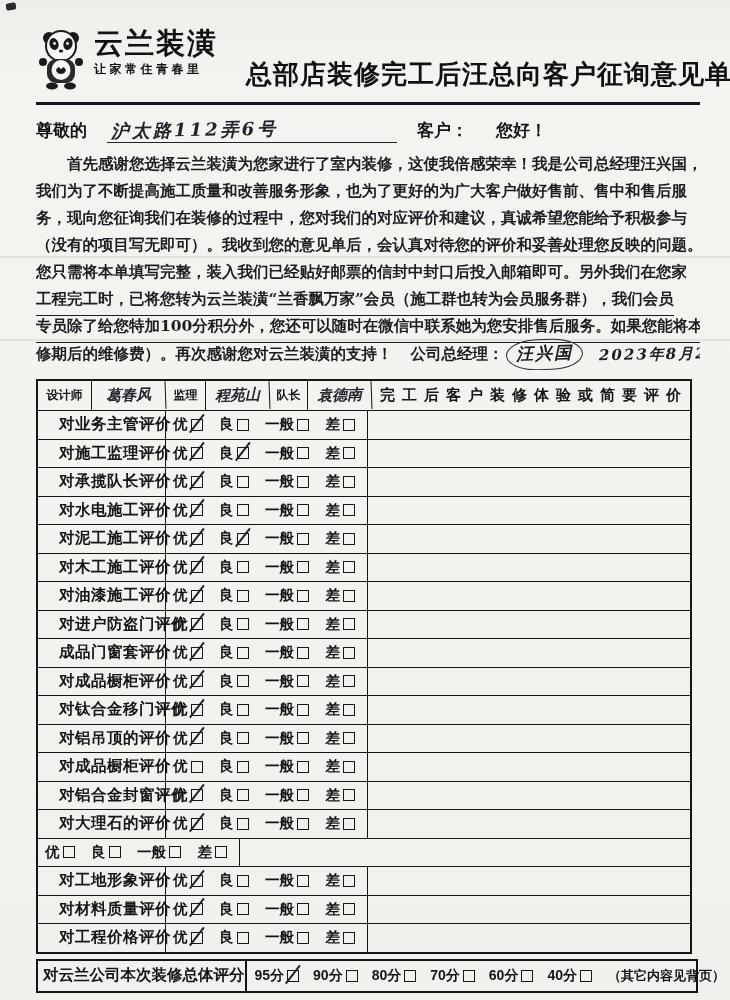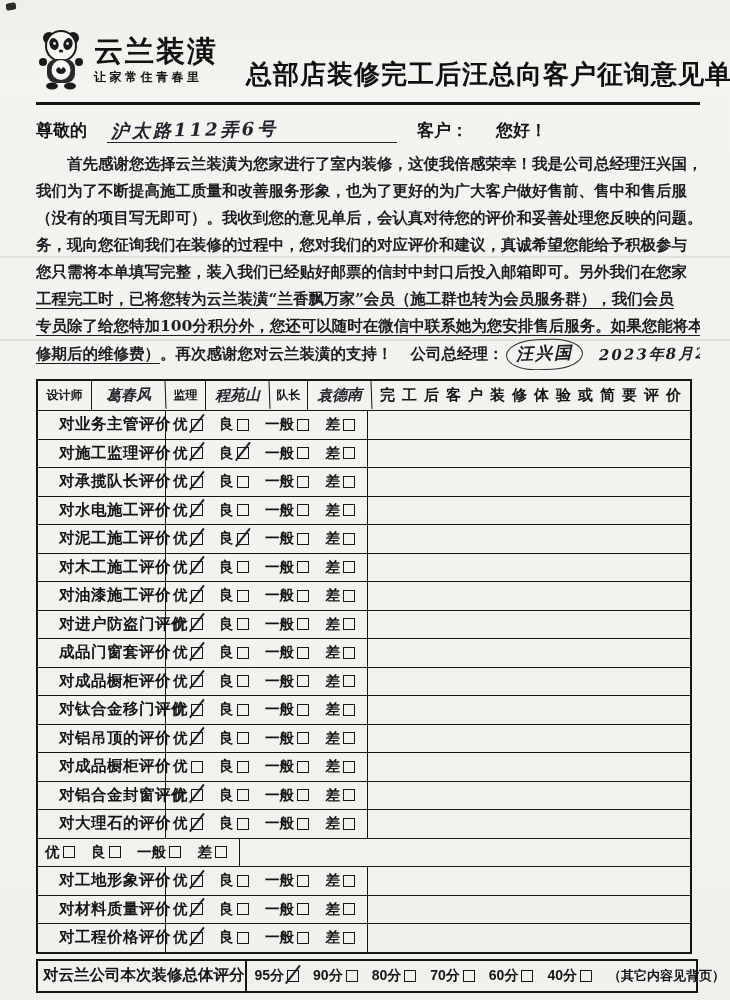--- a/index.html
+++ b/index.html
@@ -10,37 +10,37 @@
     box-sizing:border-box;
     padding:22px 30px 0 36px;
     font-family:"Liberation Sans",sans-serif;
     color:#151518;
     overflow:hidden;
   }
   .scan-smudge{position:absolute;left:0;width:100%;height:2px;background:#dcdbd6;opacity:.8;}
   .corner-mark{position:absolute;left:6px;top:3px;width:10px;height:7px;background:#2a2a2a;border-radius:2px;transform:rotate(-8deg);}
   
   .masthead{display:flex;align-items:flex-end;height:64px;margin-top:8px;}
-  .logo{display:flex;align-items:center;gap:8px;width:196px;flex:0 0 auto;}
+  .logo{display:flex;align-items:flex-start;gap:8px;width:196px;flex:0 0 auto;}
   .logo-text{display:flex;flex-direction:column;}
   .brand{font-size:29px;font-weight:bold;letter-spacing:2px;line-height:1.05;color:#111;}
   .tagline{font-size:12px;font-weight:bold;letter-spacing:3.5px;margin-top:3px;color:#111;}
   .form-title{margin:0 0 2px 14px;font-size:26px;font-weight:bold;letter-spacing:1px;color:#101013;white-space:nowrap;}
   .rule{height:3px;background:#15151a;margin-top:8px;}
   
   .salutation{margin-top:12px;font-size:17px;font-weight:bold;display:flex;align-items:flex-end;}
   .hand{font-family:"DejaVu Serif",serif;font-style:italic;color:#23232e;font-weight:600;}
   .hand-line{display:inline-block;min-width:278px;border-bottom:1.5px solid #22222a;margin:0 20px;padding:0 8px 0 4px;transform:translateY(1px);}
   .hand-line .hand{font-size:18px;letter-spacing:3px;display:inline-block;transform:rotate(-1deg);}
   .salutation .greet{margin-left:28px;}
   
   .letter{margin-top:8px;overflow:hidden;}
   .letter-line{font-family:"DejaVu Serif",serif;font-weight:600;font-size:15.5px;line-height:27px;white-space:nowrap;color:#1c1c22;}
   .letter-line.indent{text-indent:2em;}
-  .letter-line .u{border-bottom:1.5px solid #1c1c22;padding-bottom:0;text-align:center;}
+  .letter-line .u{border-bottom:1.5px solid #1c1c22;padding-bottom:7px;text-align:center;}
   .signoff{font-family:"Liberation Sans",sans-serif;font-weight:bold;margin-left:18px;}
   .sig{display:inline-block;font-style:italic;font-size:17px;border:1.5px solid #2a2a33;border-radius:45%/55%;padding:0 9px 2px 9px;margin-left:2px;transform:rotate(-2deg);letter-spacing:2px;}
   .date{font-style:italic;margin-left:16px;letter-spacing:2px;font-size:15px;transform:rotate(-1deg);display:inline-block;}
   
   .etable{margin-top:9px;border:2px solid #151515;width:656px;box-sizing:border-box;}
   .thead{display:flex;height:29px;align-items:stretch;}
   .thead>div{border-right:1.5px solid #151515;display:flex;align-items:center;justify-content:center;box-sizing:border-box;}
   .thead>div:last-child{border-right:none;}
   .h-label{font-size:12px;font-weight:bold;}
   .h-name{font-family:"DejaVu Serif",serif;font-style:italic;font-weight:600;font-size:15px;color:#24242e;transform:rotate(-2deg);}
@@ -102,22 +102,22 @@
   <div class="salutation">
     <span>尊敬的</span>
     <span class="hand-line"><span class="hand">沪太路112弄6号</span></span>
     <span>客户：</span>
     <span class="greet">您好！</span>
   </div>
 
   <div class="letter" id="letter">
       <div class="letter-line indent"><span>首先感谢您选择云兰装潢为您家进行了室内装修，这使我倍感荣幸！我是公司总经理汪兴国，</span></div>
       <div class="letter-line"><span>我们为了不断提高施工质量和改善服务形象，也为了更好的为广大客户做好售前、售中和售后服</span></div>
+      <div class="letter-line"><span>务，现向您征询我们在装修的过程中，您对我们的对应评价和建议，真诚希望您能给予积极参与</span></div>
       <div class="letter-line"><span>（没有的项目写无即可）。我收到您的意见单后，会认真对待您的评价和妥善处理您反映的问题。</span></div>
-      <div class="letter-line"><span>务，现向您征询我们在装修的过程中，您对我们的对应评价和建议，真诚希望您能给予积极参与</span></div>
       <div class="letter-line"><span>您只需将本单填写完整，装入我们已经贴好邮票的信封中封口后投入邮箱即可。另外我们在您家</span></div>
       <div class="letter-line"><span class="u">工程完工时，已将您转为云兰装潢“兰香飘万家”会员（施工群也转为会员服务群），我们会员</span></div>
       <div class="letter-line"><span class="u">专员除了给您特加100分积分外，您还可以随时在微信中联系她为您安排售后服务。如果您能将本</span></div>
       <div class="letter-line"><span class="u">修期后的维修费）</span><span>。再次感谢您对云兰装潢的支持！</span><span class="signoff">公司总经理：</span><span class="sig">汪兴国</span><span class="date">2023年8月22日</span></div>
     </div>
 
   <div class="etable">
     <div class="thead">
       <div class="h-label w1">设计师</div>
       <div class="h-name  w2">葛春风</div>

